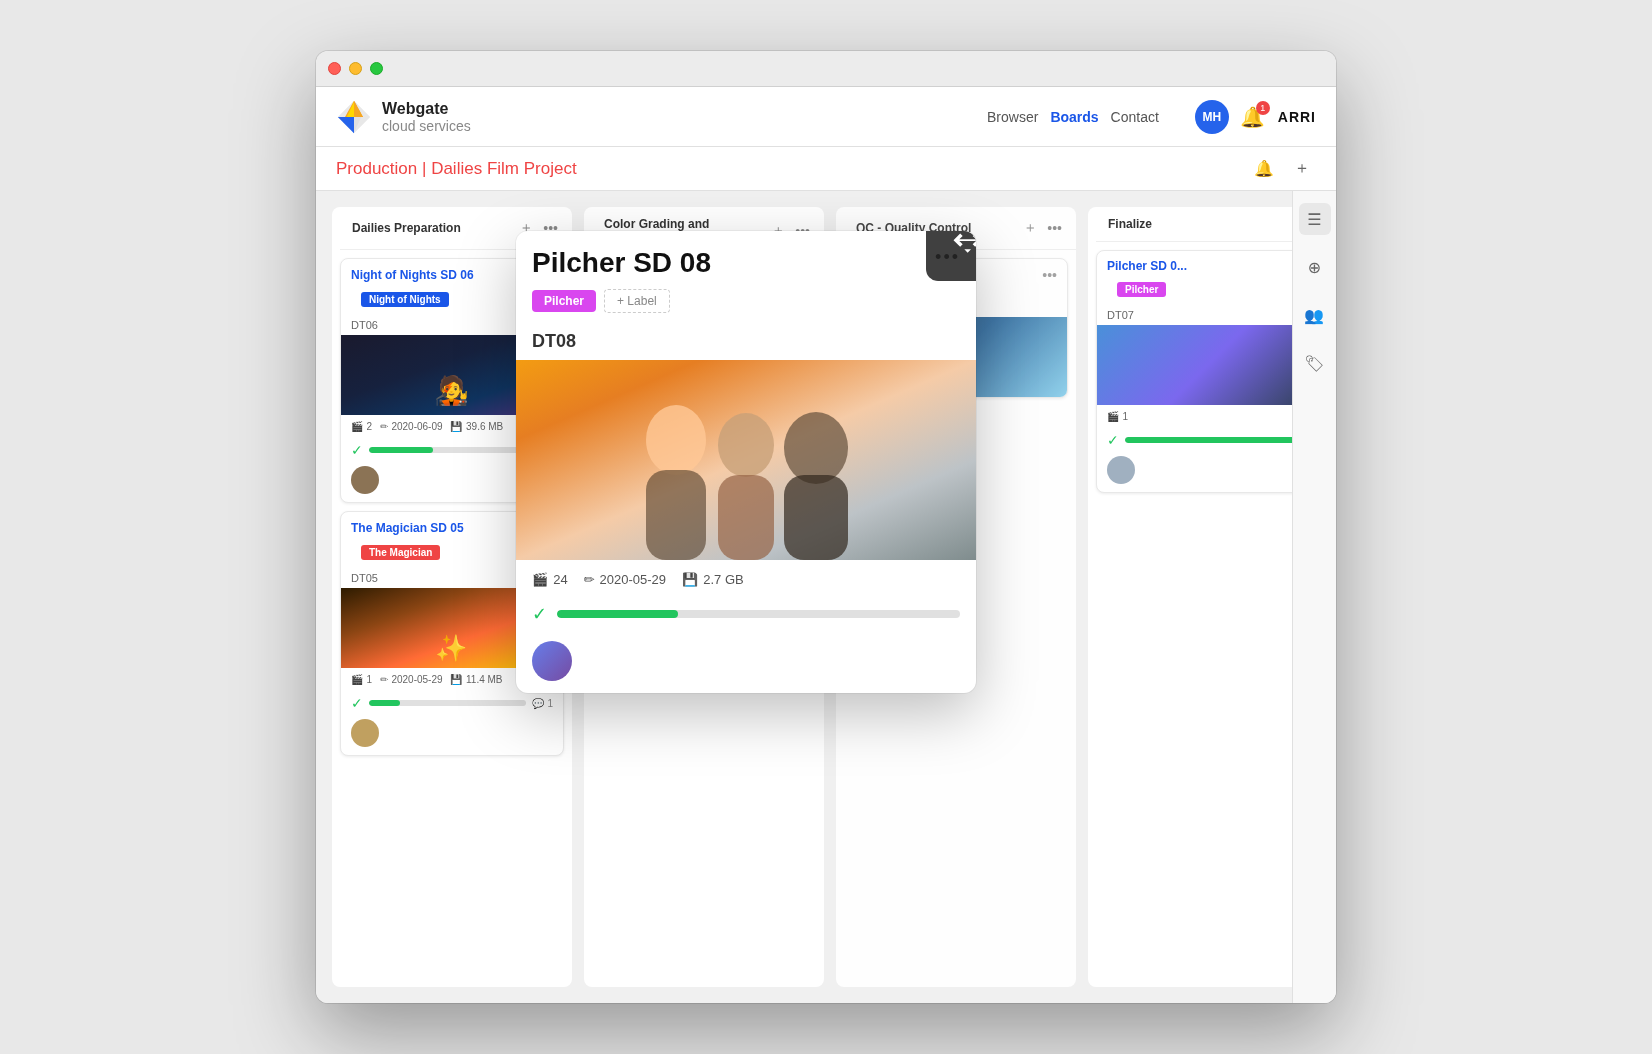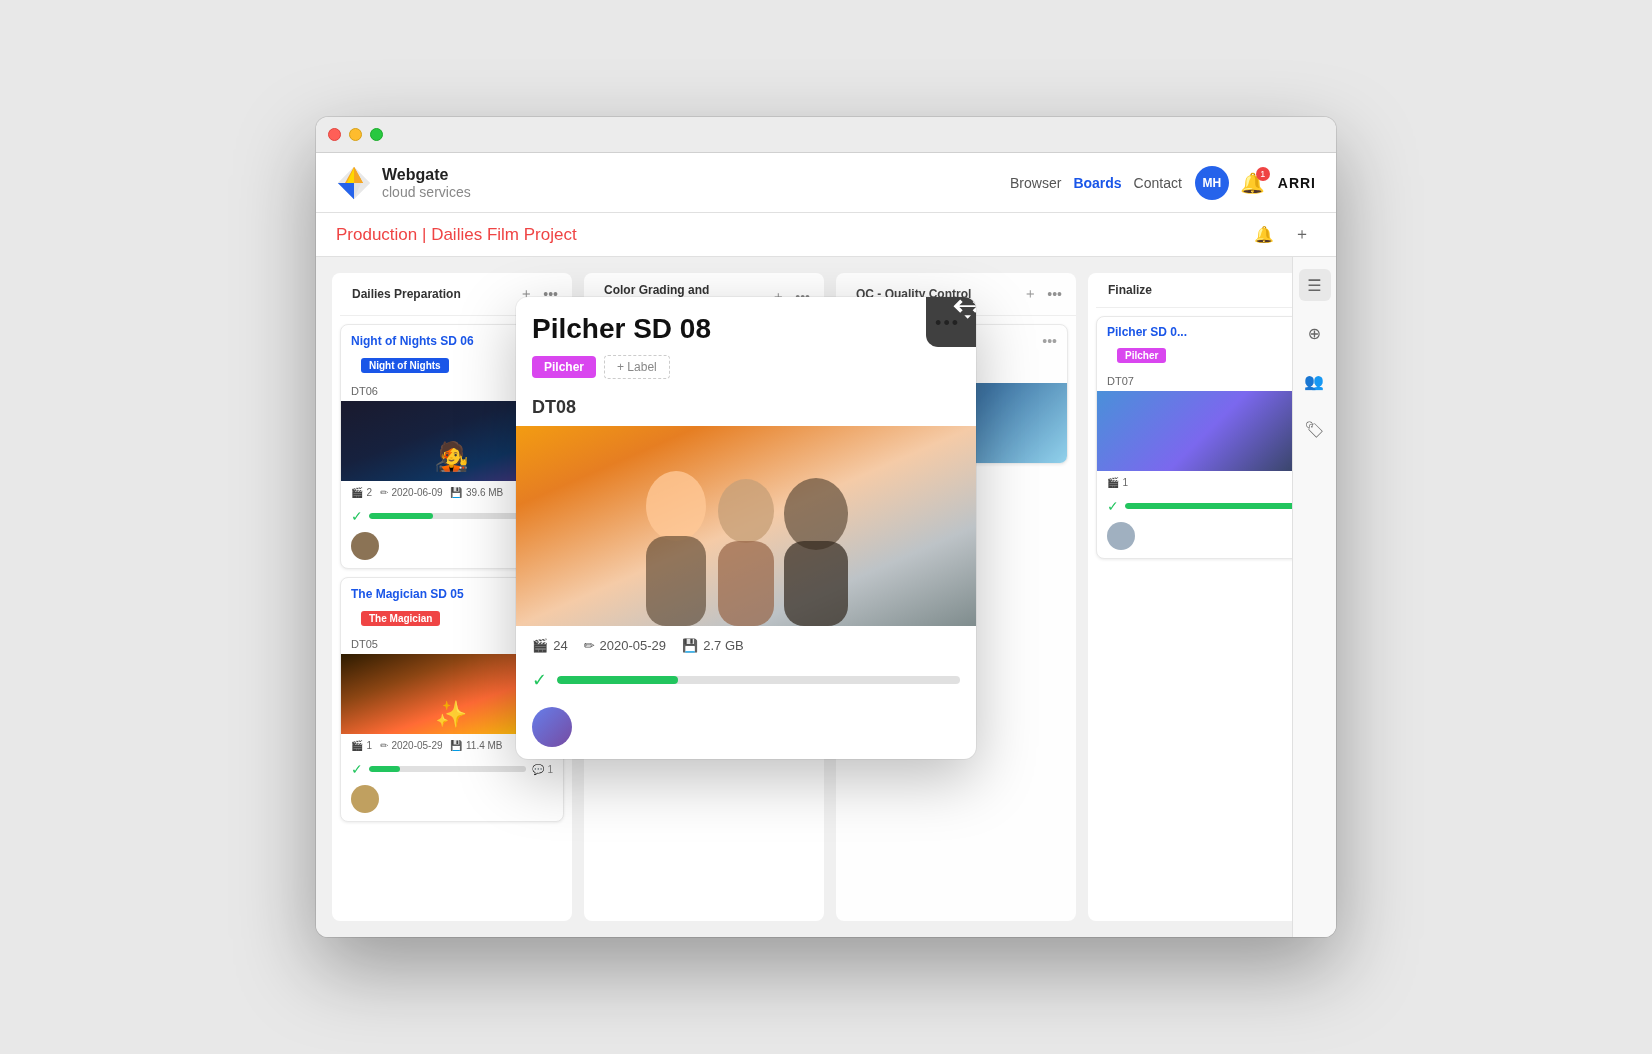--- a/index.html
+++ b/index.html
@@ -9,21 +9,21 @@
       width: 1652px;
       height: 1054px;
       display: flex;
       align-items: center;
       justify-content: center;
       overflow: hidden;
     }
 
     .mac-window {
       width: 1020px;
-      height: 820px;
+      height: 952px;
       background: #f5f5f5;
       border-radius: 12px;
       box-shadow: 0 30px 80px rgba(0,0,0,0.35), 0 0 0 1px rgba(0,0,0,0.1);
       display: flex;
       flex-direction: column;
       overflow: hidden;
       position: relative;
     }
 
     
@@ -92,21 +92,21 @@
       text-decoration: none;
     }
     .nav-link.active {
       color: #1a56e8;
       font-weight: 700;
     }
     .nav-actions {
       display: flex;
       align-items: center;
       gap: 12px;
-      margin-left: 13px;
+      margin-left: 36px;
     }
     .avatar-circle {
       width: 34px;
       height: 34px;
       border-radius: 50%;
       background: #2563eb;
       color: #fff;
       display: flex;
       align-items: center;
       justify-content: center;

